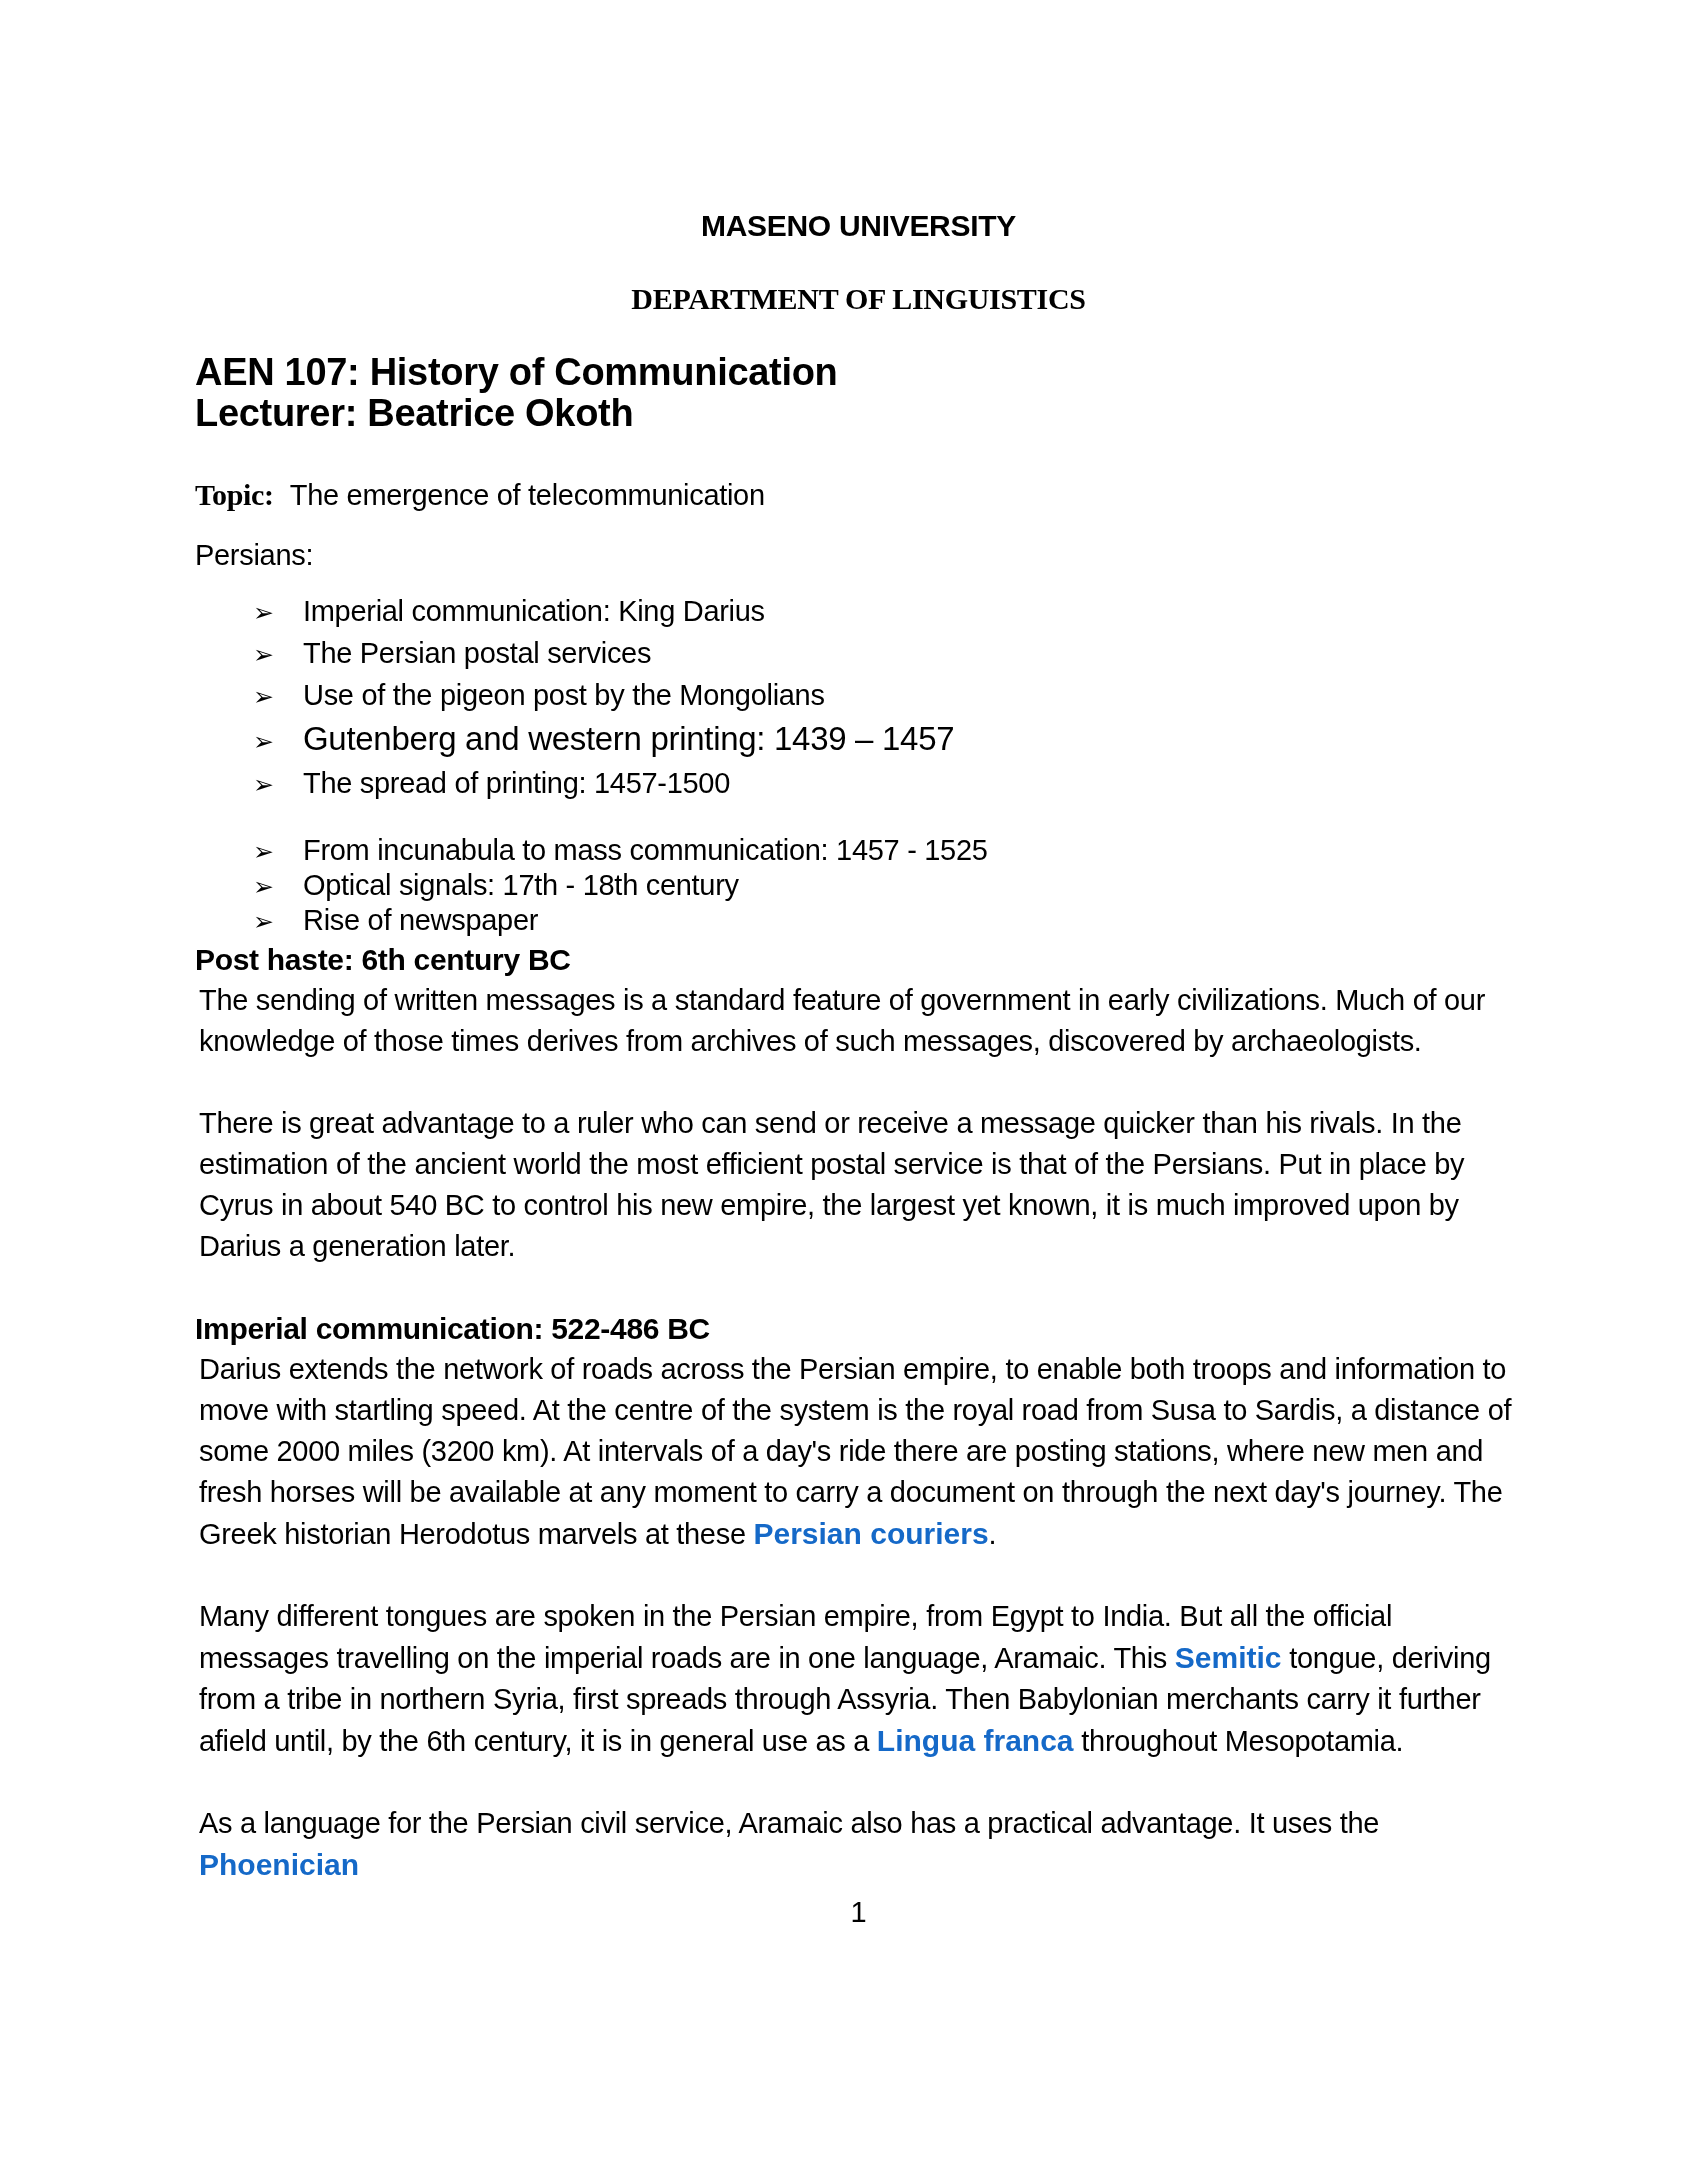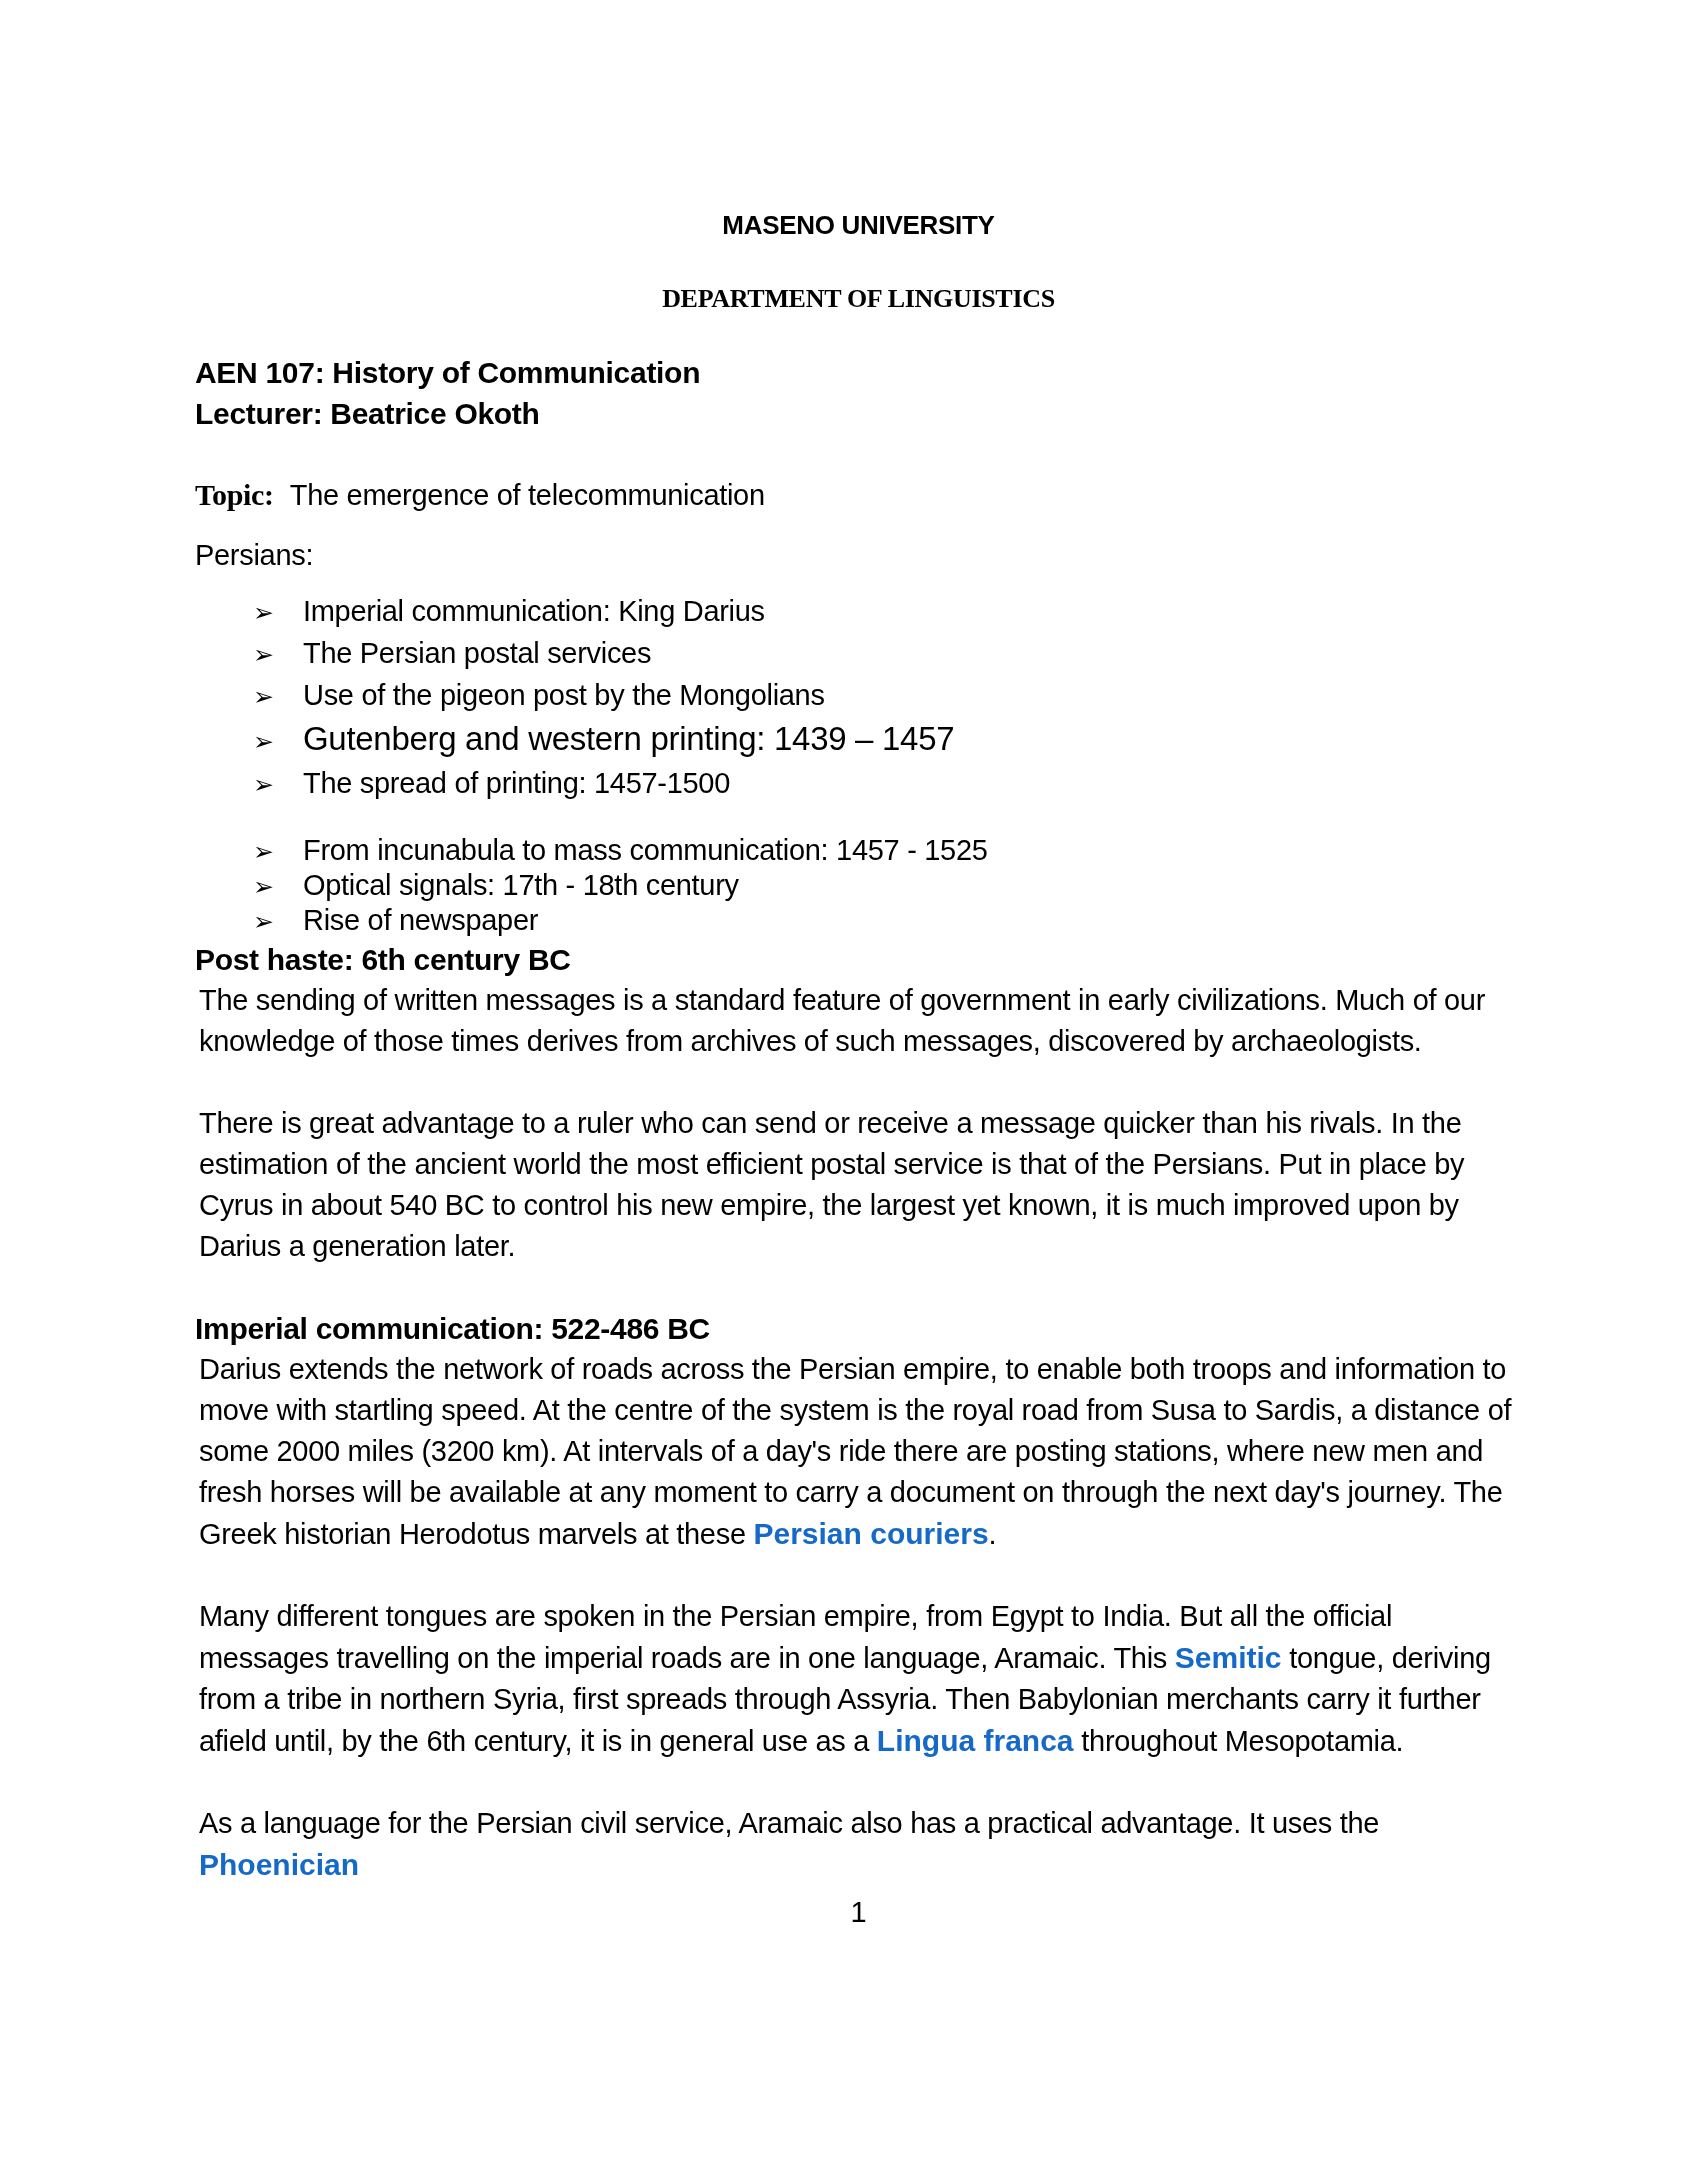--- a/index.html
+++ b/index.html
@@ -17,29 +17,29 @@
     letter-spacing: -0.3px;
   }
   .content {
     padding: 205px 165px 0 195px; 
   }
 
   
   .doc-header-line {
     text-align: center;
     font-weight: bold;
-    font-size: 26px;
+    font-size: 30px;
     line-height: 41px;
   }
   .doc-header-line.first { margin-bottom: 32px; }
   .doc-header-line.second { margin-bottom: 33px; font-family: Liberation Serif, serif; }
 
   .course-line {
     font-weight: bold;
-    font-size: 30px;
+    font-size: 38px;
     line-height: 41px;
   }
 
   .topic-line {
     margin-top: 40px;
     line-height: 41px;
   }
   .topic-label { font-weight: bold; font-size: 30px; font-family: Liberation Serif, serif; }
   .topic-value { margin-left: 16px; }
 

